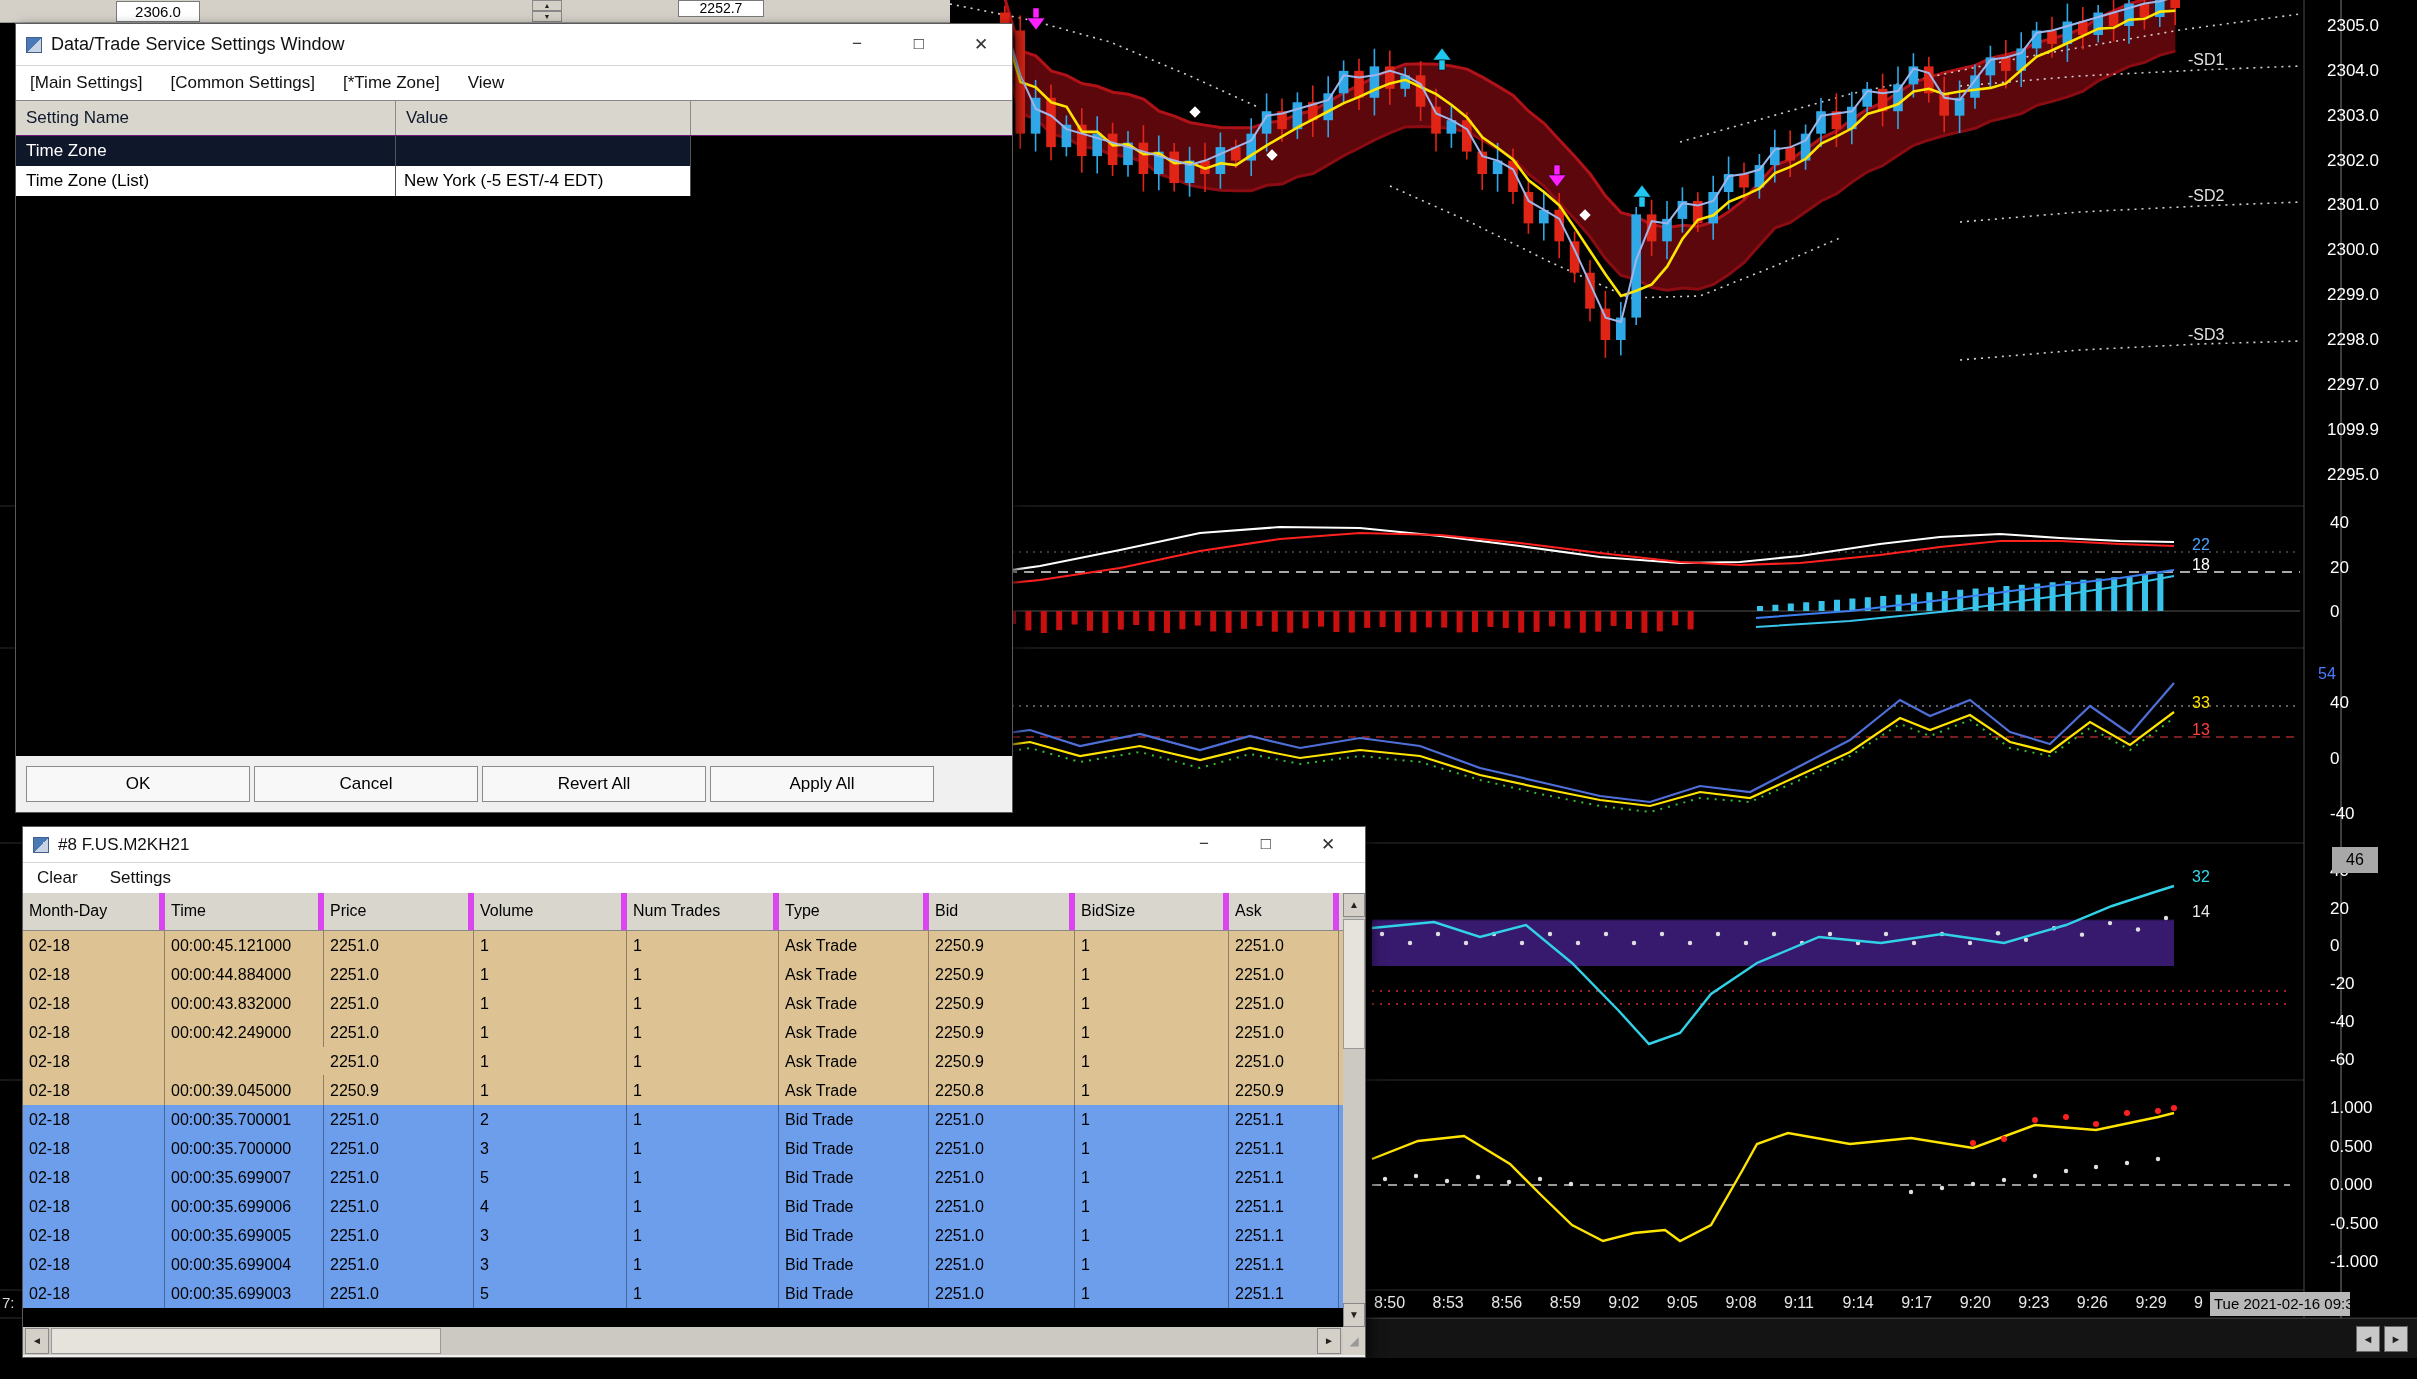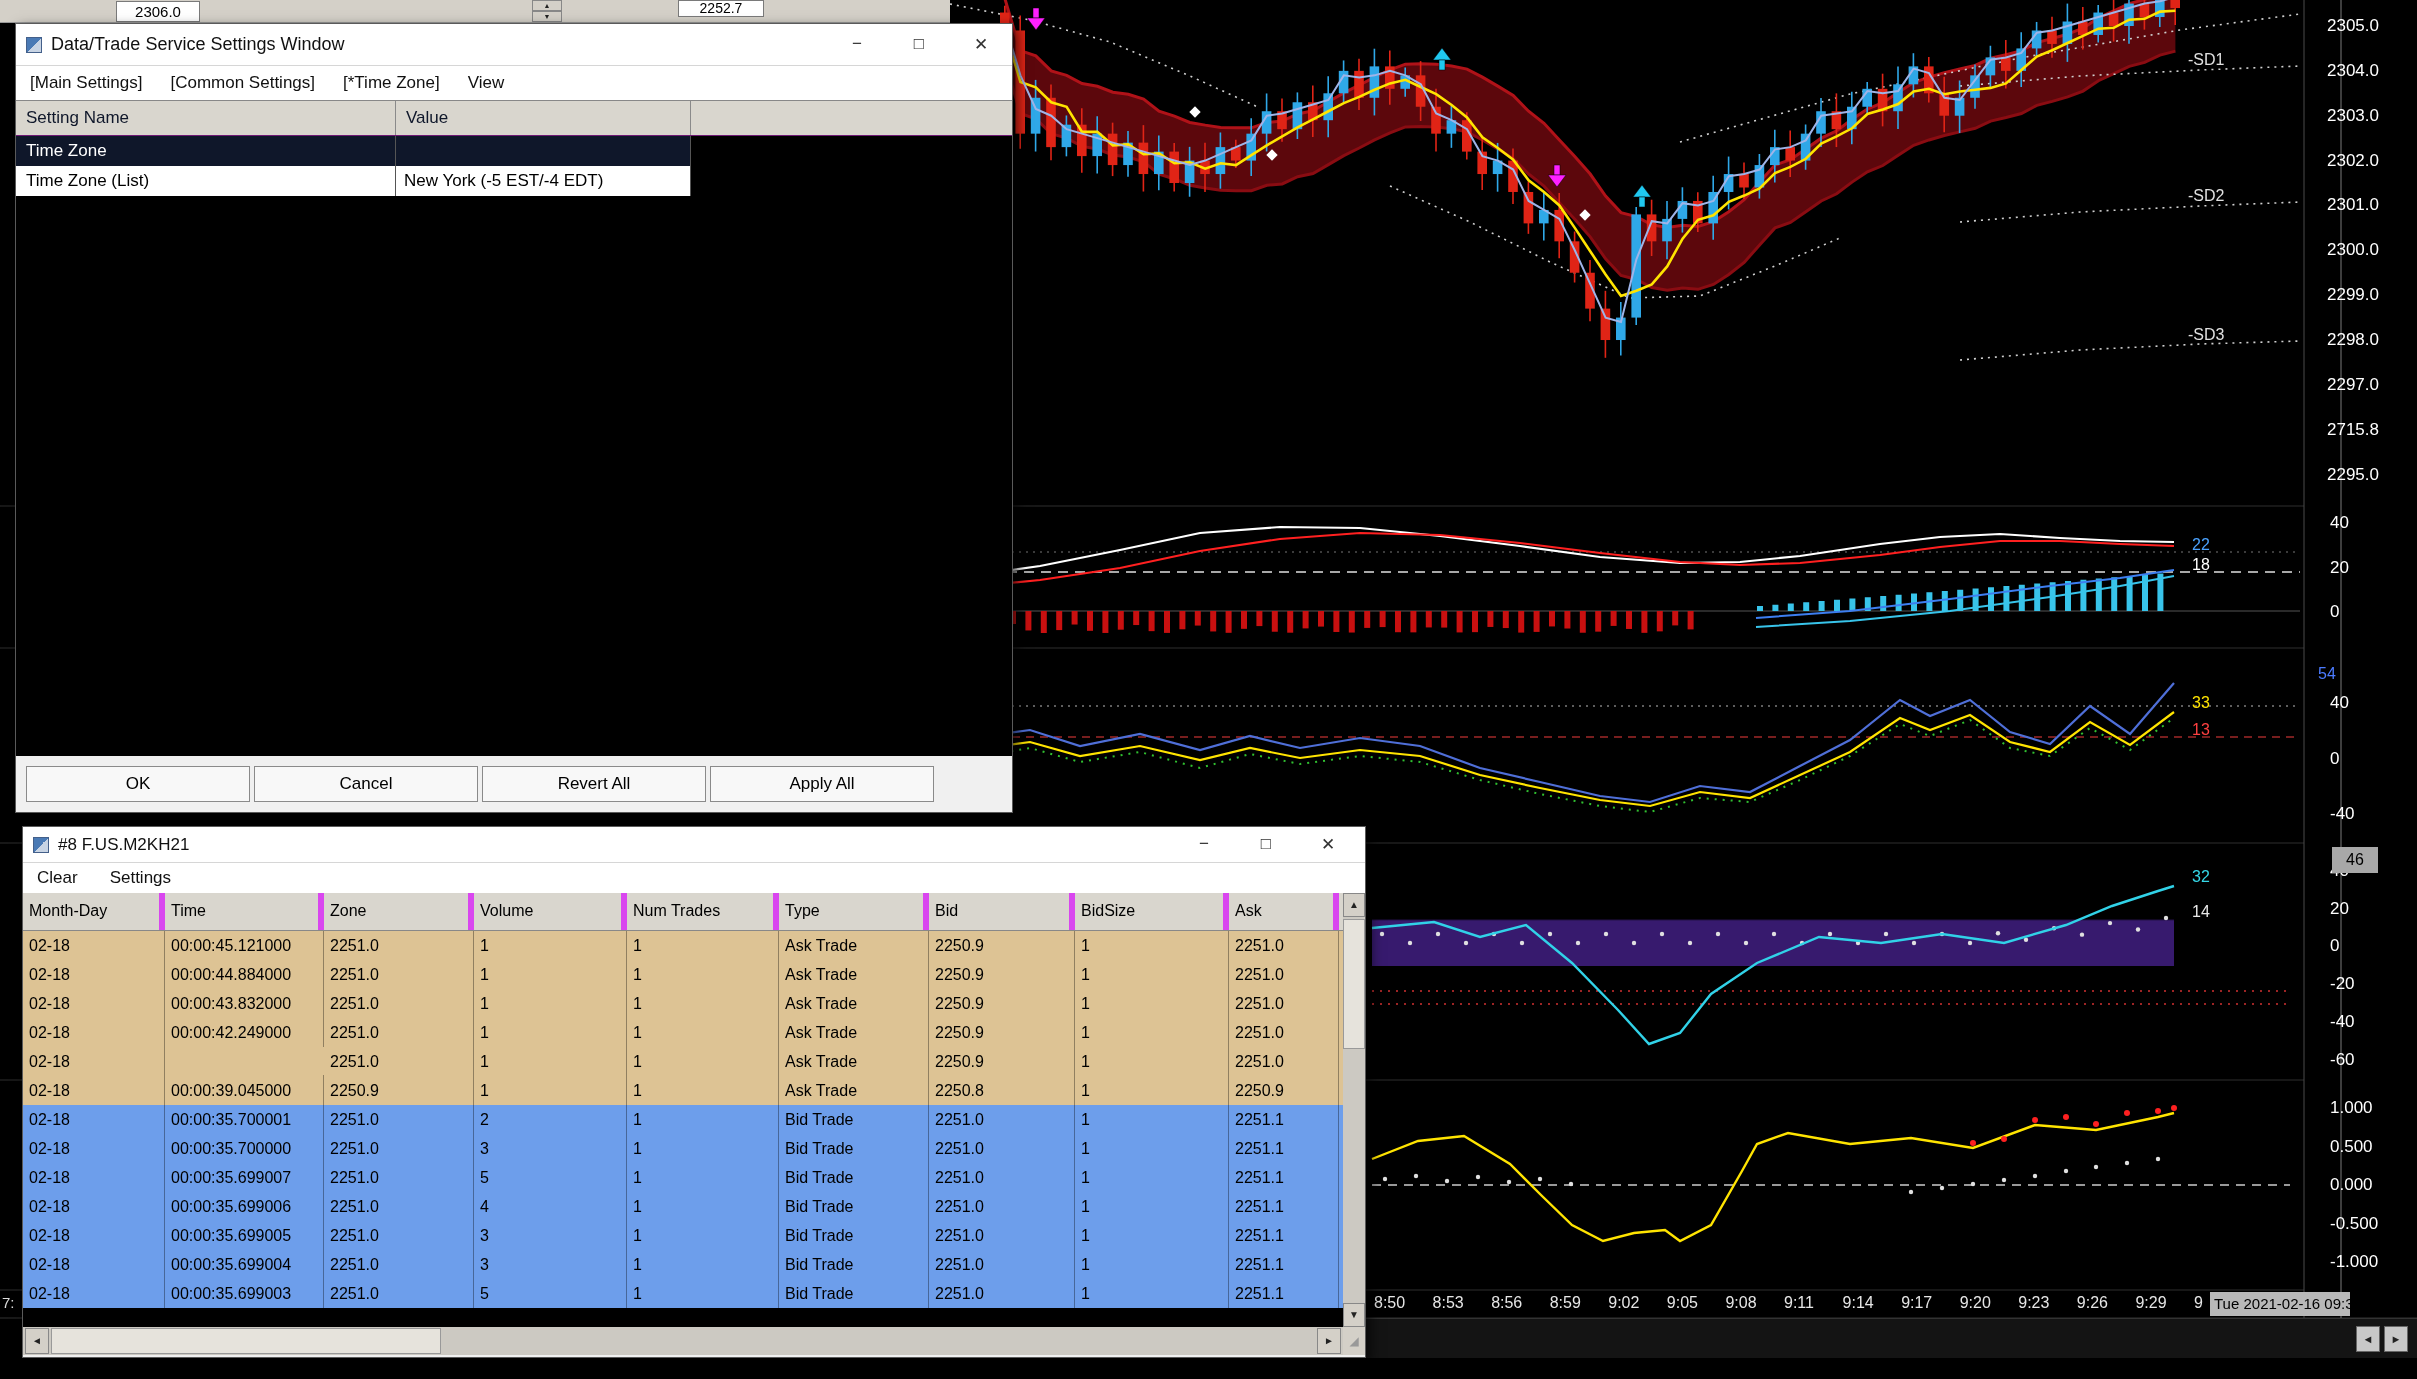--- a/index.html
+++ b/index.html
@@ -401,21 +401,21 @@
   <div id="labels-layer">
       <div class="plbl" style="left: 2327px; top: 17px;">2305.0</div>
       <div class="plbl" style="left: 2327px; top: 61.86px;">2304.0</div>
       <div class="plbl" style="left: 2327px; top: 106.72px;">2303.0</div>
       <div class="plbl" style="left: 2327px; top: 151.58px;">2302.0</div>
       <div class="plbl" style="left: 2327px; top: 196.44px;">2301.0</div>
       <div class="plbl" style="left: 2327px; top: 241.3px;">2300.0</div>
       <div class="plbl" style="left: 2327px; top: 286.16px;">2299.0</div>
       <div class="plbl" style="left: 2327px; top: 331.02px;">2298.0</div>
       <div class="plbl" style="left: 2327px; top: 375.88px;">2297.0</div>
-      <div class="plbl" style="left: 2327px; top: 420.74px;">2715.8</div>
+      <div class="plbl" style="left: 2327px; top: 420.74px;">1099.9</div>
       <div class="plbl" style="left: 2327px; top: 465.6px;">2295.0</div>
       <div class="plbl" style="left: 2330px; top: 514px;">40</div>
       <div class="plbl" style="left: 2330px; top: 558.5px;">20</div>
       <div class="plbl" style="left: 2330px; top: 603px;">0</div>
       <div class="plbl" style="left: 2330px; top: 694px;">40</div>
       <div class="plbl" style="left: 2330px; top: 749.5px;">0</div>
       <div class="plbl" style="left: 2330px; top: 805px;">-40</div>
       <div class="plbl" style="left: 2330px; top: 862px;">40</div>
       <div class="plbl" style="left: 2330px; top: 899.7px;">20</div>
       <div class="plbl" style="left: 2330px; top: 937.4px;">0</div>
@@ -526,21 +526,21 @@
         <span class="wbtn">✕</span>
       </span>
     </div>
     <div class="menubar" id="tns-menubar">
         <div class="menu-item">Clear</div>
         <div class="menu-item">Settings</div>
       </div>
     <div id="tns-header">
         <div class="th-cell" style="left: 0px; width: 142px;">Month-Day</div>
         <div class="th-cell" style="left: 142px; width: 159px;">Time</div>
-        <div class="th-cell" style="left: 301px; width: 150px;">Zone</div>
+        <div class="th-cell" style="left: 301px; width: 150px;">Price</div>
         <div class="th-cell" style="left: 451px; width: 153px;">Volume</div>
         <div class="th-cell" style="left: 604px; width: 152px;">Num Trades</div>
         <div class="th-cell" style="left: 756px; width: 150px;">Type</div>
         <div class="th-cell" style="left: 906px; width: 146px;">Bid</div>
         <div class="th-cell" style="left: 1052px; width: 154px;">BidSize</div>
         <div class="th-cell" style="left: 1206px; width: 110px;">Ask</div>
       </div>
     <div id="tns-rows">
         <div class="trow" style="background: rgb(221, 195, 148);">
           <div class="td-cell" style="width: 142px;">02-18</div>

